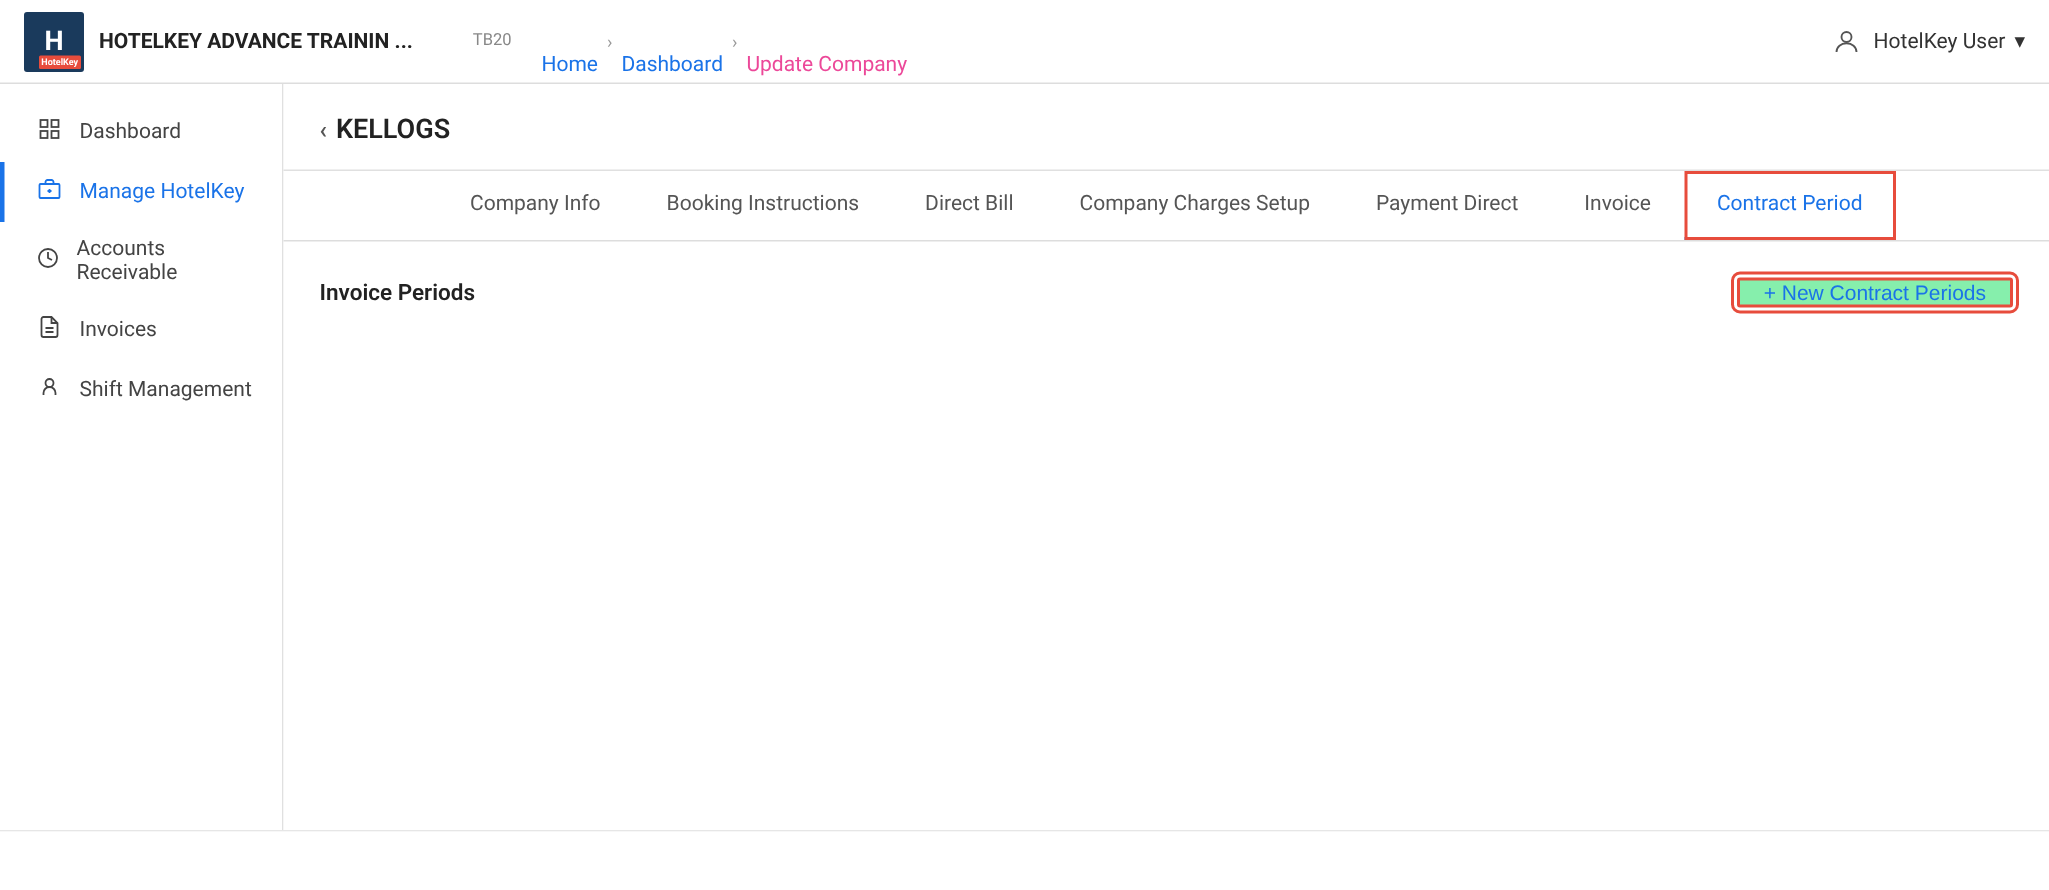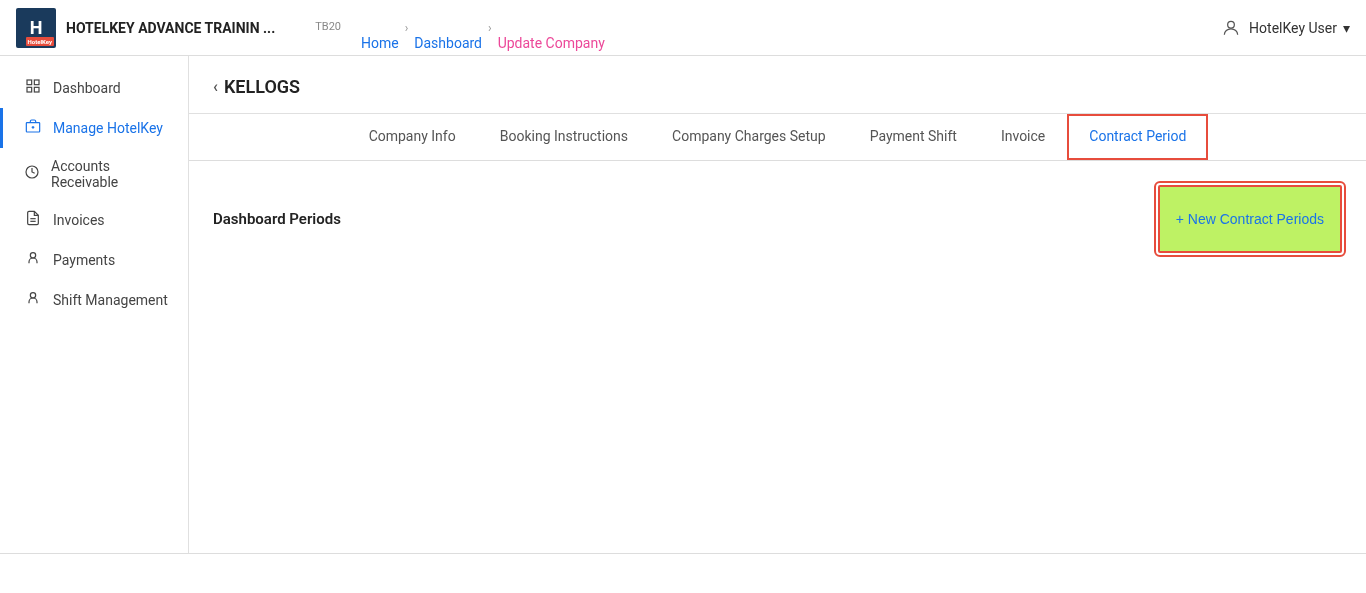--- a/index.html
+++ b/index.html
@@ -190,23 +190,23 @@
       align-items: center;
       justify-content: space-between;
       margin-bottom: 16px;
     }
     .section-title {
       font-size: 15px;
       font-weight: 600;
       color: #222;
     }
     .new-btn {
-      padding: 24px 16px;
+      padding: 0 16px;
       border: 2px solid #e74c3c;
-      background: #bef264;
+      background: #86efac;
       color: #1a73e8;
       font-size: 14px;
       cursor: pointer;
       border-radius: 2px;
       outline: 2px solid #e74c3c;
       outline-offset: 2px;
     }
 
     
     .footer-bar {
@@ -299,53 +299,45 @@
       </span>
       <span>Invoices</span>
     </div>
     <div class="sidebar-item">
       <span class="icon">
         <svg width="16" height="16" viewBox="0 0 24 24" fill="none" stroke="currentColor" stroke-width="1.8">
           <circle cx="12" cy="8" r="4"></circle>
             <path d="M6 20v-2a6 6 0 0 1 12 0v2"></path>
         </svg>
       </span>
-      <span>Payments</span>
-    </div>
-    <div class="sidebar-item">
-      <span class="icon">
-        <svg width="16" height="16" viewBox="0 0 24 24" fill="none" stroke="currentColor" stroke-width="1.8">
-          <circle cx="12" cy="8" r="4"></circle>
-            <path d="M6 20v-2a6 6 0 0 1 12 0v2"></path>
-        </svg>
-      </span>
       <span>Shift Management</span>
     </div>
   </aside>
 
   <main class="main">
 
     <div class="page-title-bar">
       <div class="back-link">
         <span class="back-arrow">‹</span>
         <span>KELLOGS</span>
       </div>
     </div>
 
     <div class="tabs">
       <div class="tab">Company Info</div>
       <div class="tab">Booking Instructions</div>
+      <div class="tab">Direct Bill</div>
       <div class="tab">Company Charges Setup</div>
-      <div class="tab">Payment Shift</div>
+      <div class="tab">Payment Direct</div>
       <div class="tab">Invoice</div>
       <div class="tab active-tab">Contract Period</div>
     </div>
 
     <div class="content-area">
       <div class="content-header">
-        <span class="section-title">Dashboard Periods</span>
+        <span class="section-title">Invoice Periods</span>
         <button class="new-btn">+ New Contract Periods</button>
       </div>
     </div>
   </main>
 </div>
 
 <div class="footer-bar"></div>
 
 </body></html>

